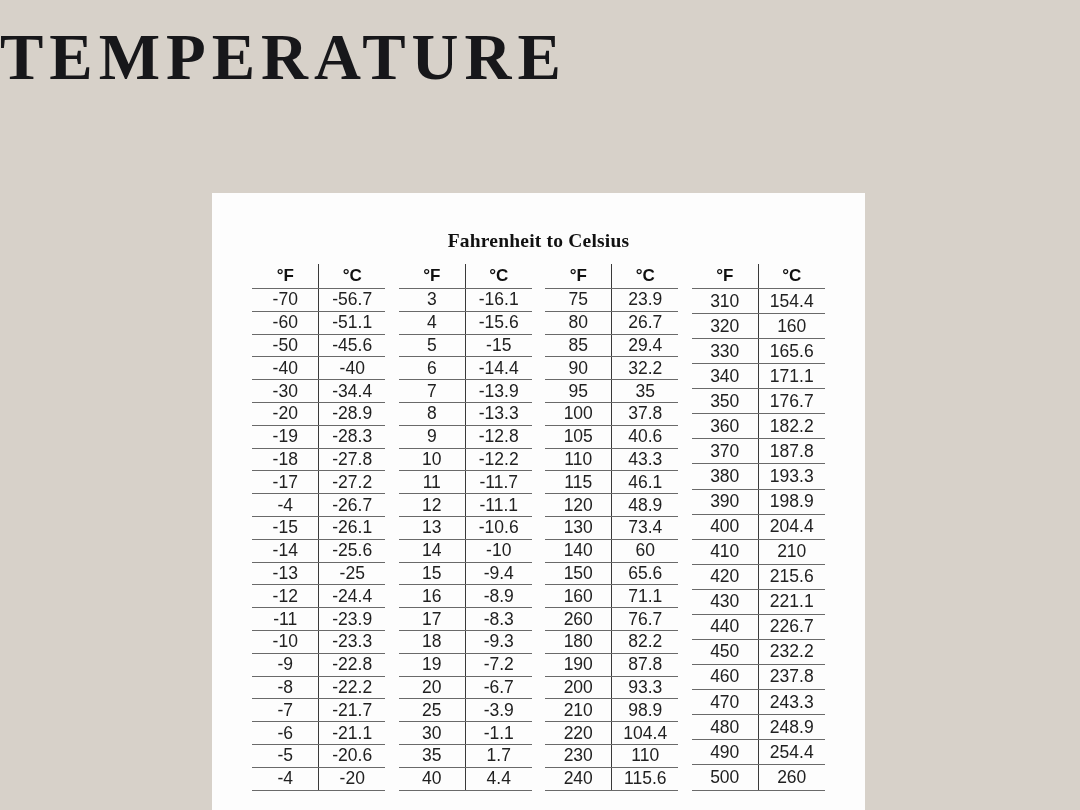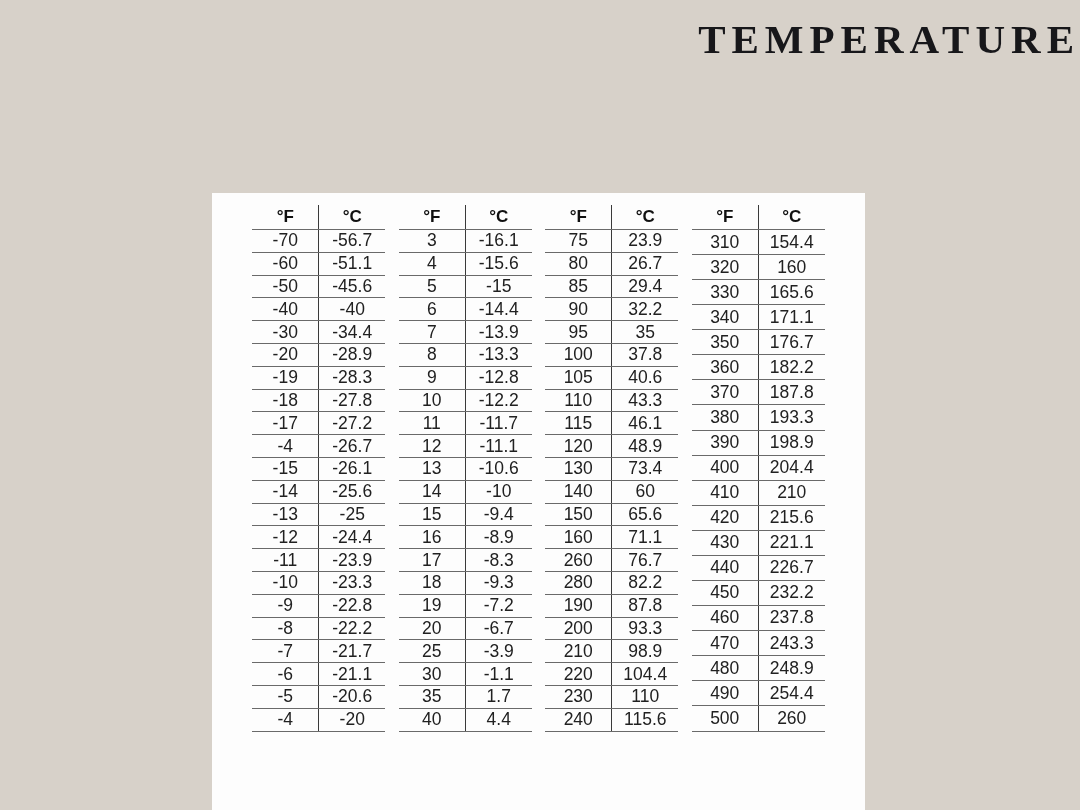--- a/index.html
+++ b/index.html
@@ -15,28 +15,28 @@
   body {
     width: 1080px;
     height: 810px;
     overflow: hidden;
     position: relative;
     background: var(--background);
     font-family: "Liberation Sans", sans-serif;
   }
   .title-wrap {
     position: absolute;
-    top: 6px;
+    top: 24px;
     left: 0;
     width: 1080px;
-    text-align: right;
+    text-align: left;
     color: var(--title_text);
     font-family: "Liberation Serif", serif;
     font-weight: bold;
-    font-size: 41px;
+    font-size: 65px;
     letter-spacing: 6px;
     line-height: 67px;
   }
   .paper {
     position: absolute;
     left: 212px;
     top: 193px;
     width: 653px;
     height: 700px;
     background: var(--paper);
@@ -86,20 +86,21 @@
   }
 </style>
 </head>
 <body>
 
 <div class="title-wrap">
   <div class="title-line">TEMPERATURE</div>
 </div>
 
 <div class="paper">
+  <h2 class="sheet-heading">Fahrenheit to Celsius</h2>
   <div class="tables">
     <table class="pair">
         <thead>
           <tr>
             <th>°F</th>
             <th>°C</th>
           </tr>
         </thead>
         <tbody>
           <tr>
@@ -352,21 +353,21 @@
           </tr>
           <tr>
             <td>160</td>
             <td>71.1</td>
           </tr>
           <tr>
             <td>260</td>
             <td>76.7</td>
           </tr>
           <tr>
-            <td>280</td>
+            <td>180</td>
             <td>82.2</td>
           </tr>
           <tr>
             <td>190</td>
             <td>87.8</td>
           </tr>
           <tr>
             <td>200</td>
             <td>93.3</td>
           </tr>

